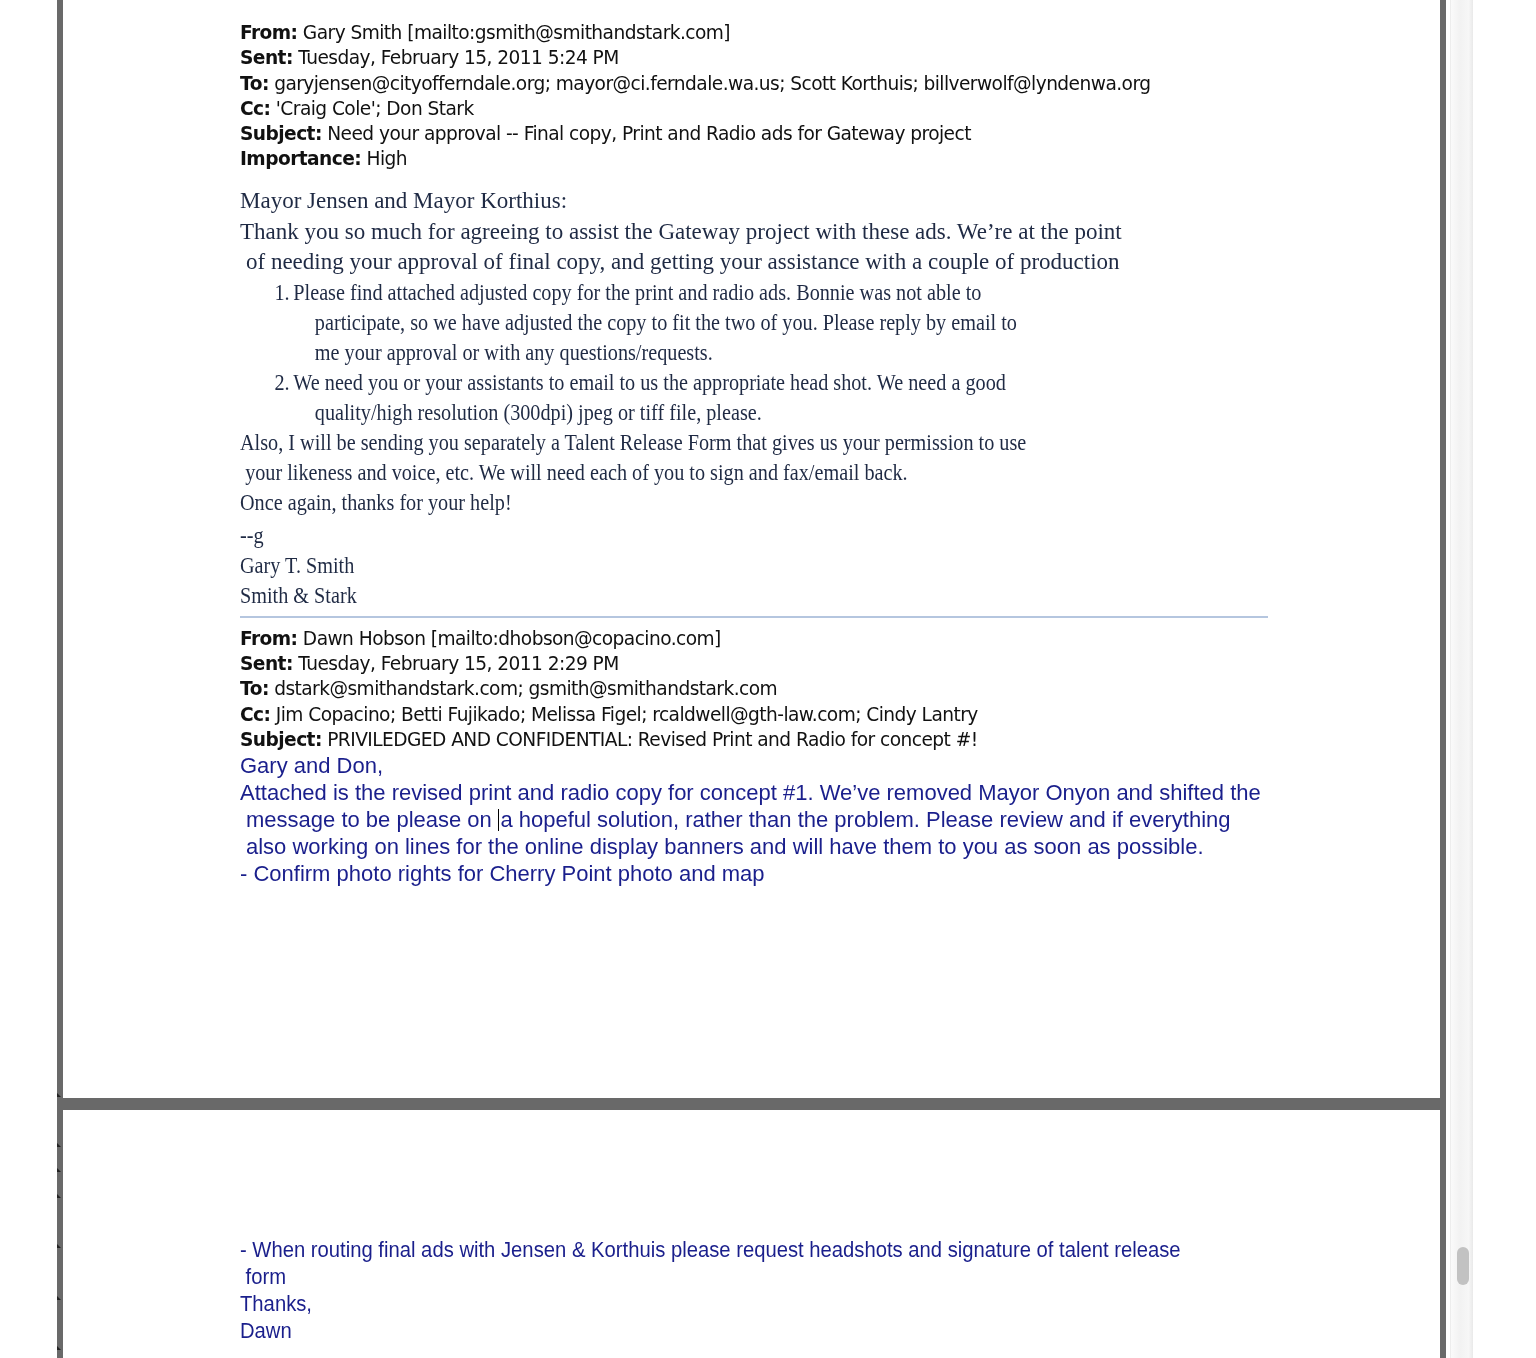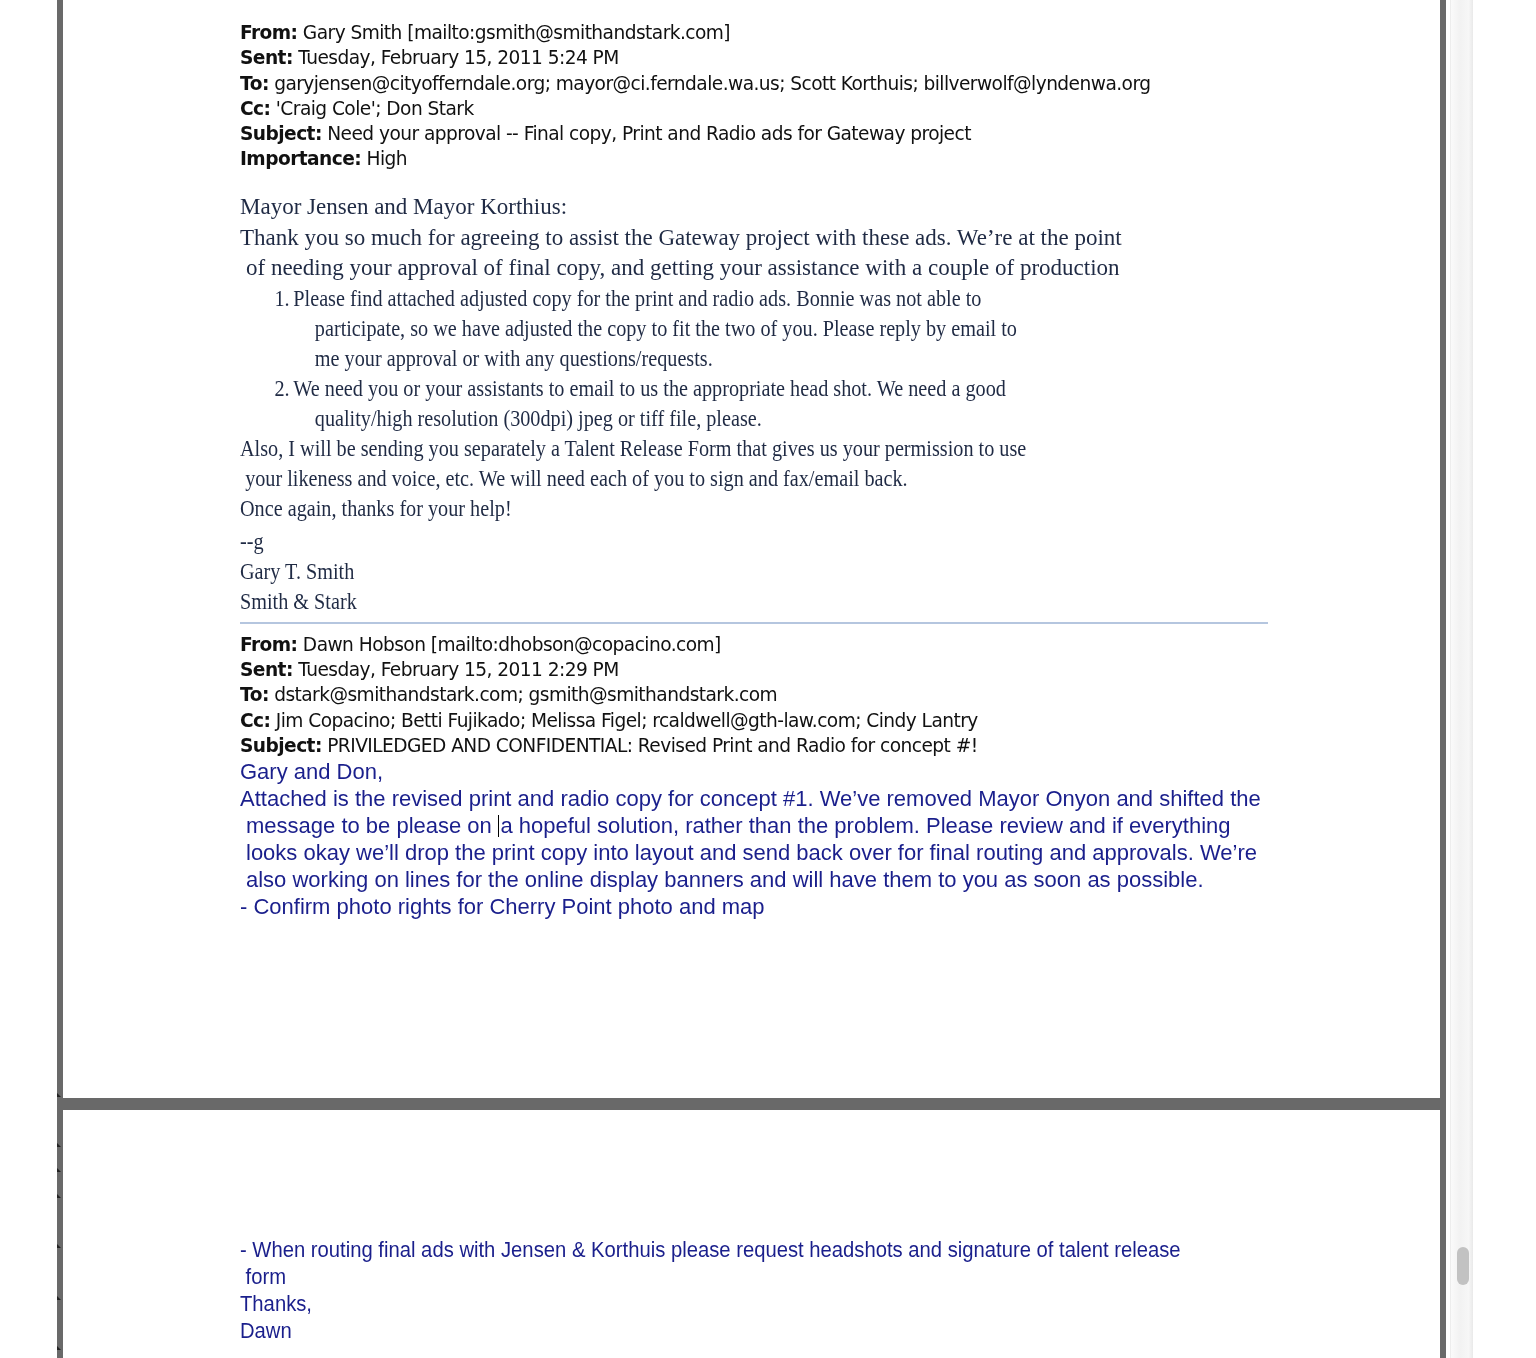--- a/index.html
+++ b/index.html
@@ -101,21 +101,21 @@
 
   <div>
     <div class="hdr"><b>From:</b> <span>Gary Smith [mailto:gsmith@smithandstark.com]</span></div>
     <div class="hdr"><b>Sent:</b> <span>Tuesday, February 15, 2011 5:24 PM</span></div>
     <div class="hdr"><b>To:</b> <span>garyjensen@cityofferndale.org; mayor@ci.ferndale.wa.us; Scott Korthuis; billverwolf@lyndenwa.org</span></div>
     <div class="hdr"><b>Cc:</b> <span>'Craig Cole'; Don Stark</span></div>
     <div class="hdr"><b>Subject:</b> <span>Need your approval -- Final copy, Print and Radio ads for Gateway project</span></div>
     <div class="hdr"><b>Importance:</b> <span>High</span></div>
   </div>
 
-  <div style="margin-top:20px;">
+  <div style="margin-top:14px;">
     <div class="serif" style="margin-bottom:1px;">Mayor Jensen and Mayor Korthius:</div>
     <div class="serif">Thank you so much for agreeing to assist the Gateway project with these ads. We’re at the point</div>
     <div class="serif indent1">of needing your approval of final copy, and getting your assistance with a couple of production</div>
 
     <div>
       <div>
         <div class="serif-cond li"><span class="num">1.</span><span>Please find attached adjusted copy for the print and radio ads. Bonnie was not able to</span></div>
         <div class="serif-cond li-cont">participate, so we have adjusted the copy to fit the two of you. Please reply by email to</div>
         <div class="serif-cond li-cont">me your approval or with any questions/requests.</div>
       </div>
@@ -140,21 +140,20 @@
     <div class="hdr"><b>Sent:</b> <span>Tuesday, February 15, 2011 2:29 PM</span></div>
     <div class="hdr"><b>To:</b> <span>dstark@smithandstark.com; gsmith@smithandstark.com</span></div>
     <div class="hdr"><b>Cc:</b> <span>Jim Copacino; Betti Fujikado; Melissa Figel; rcaldwell@gth-law.com; Cindy Lantry</span></div>
     <div class="hdr"><b>Subject:</b> <span>PRIVILEDGED AND CONFIDENTIAL: Revised Print and Radio for concept #!</span></div>
   </div>
 
   <div>
     <div class="blue">Gary and Don,</div>
     <div class="blue">Attached is the revised print and radio copy for concept #1. We’ve removed Mayor Onyon and shifted the</div>
     <div class="blue indent1"><span>message to be please on </span><span class="caret"></span><span>a hopeful solution, rather than the problem. Please review and if everything</span></div>
-    <div class="blue indent1">looks okay we’ll drop the print copy into layout and send back over for final routing and approvals. We’re</div>
     <div class="blue indent1">also working on lines for the online display banners and will have them to you as soon as possible.</div>
     <div class="blue">- Confirm photo rights for Cherry Point photo and map</div>
   </div>
 </div>
 
 <div class="content" style="top:1236px;">
   <div class="blue-cond">- When routing final ads with Jensen &amp; Korthuis please request headshots and signature of talent release</div>
   <div class="blue-cond indent1">form</div>
   <div class="blue-cond">Thanks,</div>
   <div class="blue-cond">Dawn</div>

